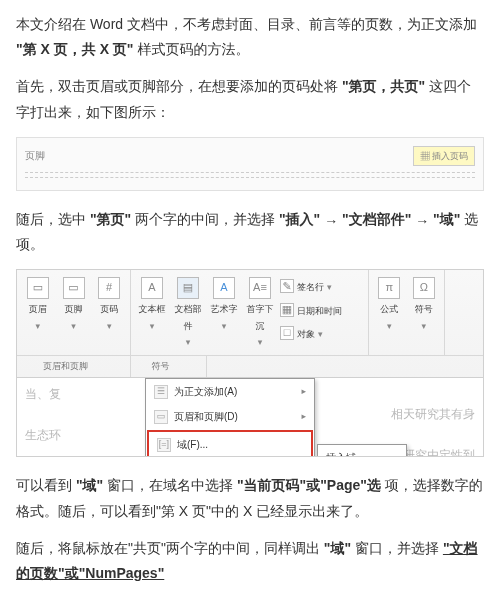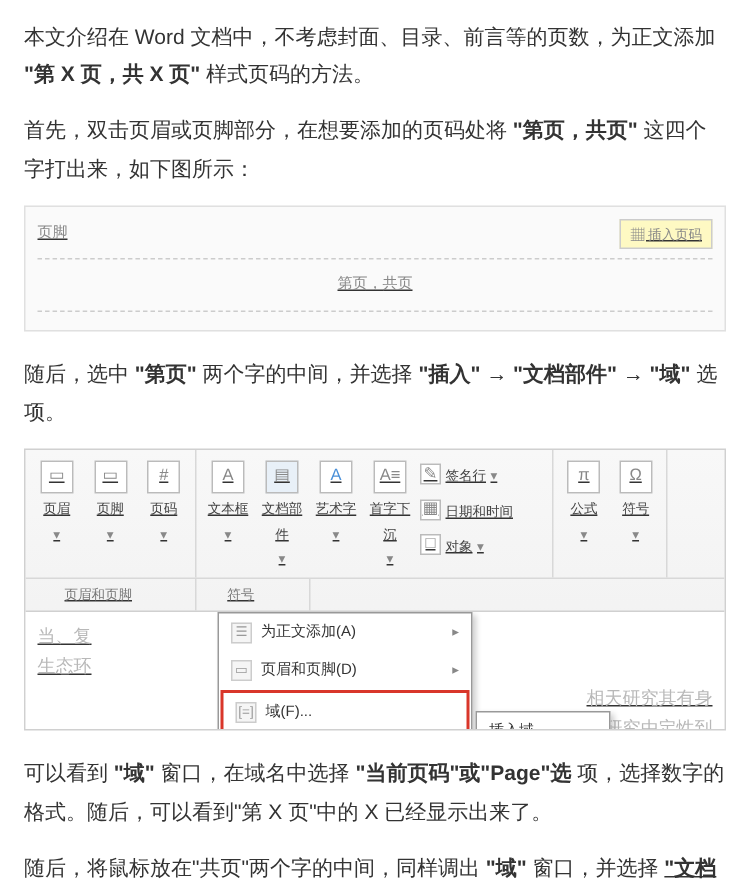--- a/index.html
+++ b/index.html
@@ -10,21 +10,20 @@
       line-height: 1.8;
       color: #333;
       background: #fff;
       padding: 12px 16px;
     }
     p { margin-bottom: 12px; }
     .bold { font-weight: bold; }
     .img-container {
       margin: 10px 0 16px 0;
       text-align: center;
-      text-decoration: underline;
     }
     
     .shot1 {
       border: 1px solid #e0e0e0;
       background: #fafafa;
       padding: 8px;
       font-size: 10px;
       color: #888;
     }
     .shot1-top { display: flex; justify-content: space-between; align-items: center; margin-bottom: 6px; }
@@ -88,21 +87,20 @@
   <span>这四个字打出来，如下图所示：</span>
 </p>
 
 <div class="img-container">
   <div class="shot1">
     <div class="shot1-top">
       <span>页脚</span>
       <span class="shot1-btn">▦ <span>插入页码</span></span>
     </div>
     <div class="shot1-divider"></div>
-    <div class="shot1-center">第页，共页</div>
     <div class="shot1-divider"></div>
   </div>
 </div>
 
 <p>
   <span>随后，选中</span>
   <span class="bold">"第页"</span>
   <span>两个字的中间，并选择</span>
   <span class="bold">"插入"</span>
   <span> → </span>
@@ -182,22 +180,22 @@
             <span class="arrow">▾</span>
           </div>
       </div>
     </div>
     <div class="group-labels">
       <div style="width:114px;" class="group-label">页眉和页脚</div>
       <div style="width:76px;" class="group-label">符号</div>
     </div>
     <div class="doc-area">
       <div>当、复</div>
+      <div style="text-align:right;">相天研究其有身</div>
       <div>生态环</div>
-      <div style="text-align:right;">相天研究其有身</div>
       <div style="text-align:right;">或研究由定性到</div>
 
       <div class="dropdown">
         <div class="dd-item">
             <div class="dd-ic">☰</div>
             <span>为正文添加(A)</span>
             <span style="margin-left:auto;" class="arrow">▸</span>
           </div>
         <div class="dd-item">
             <div class="dd-ic">▭</div>

